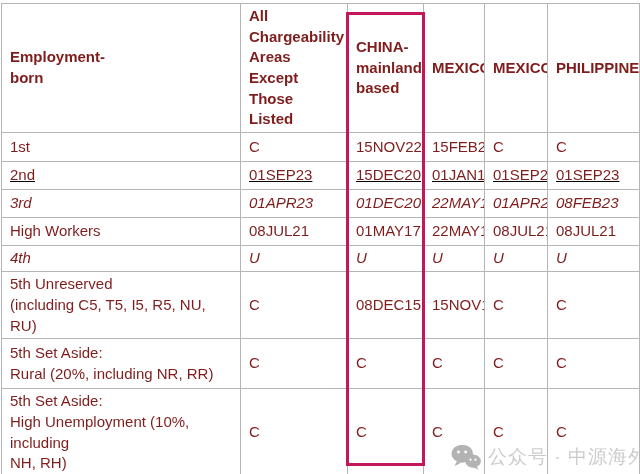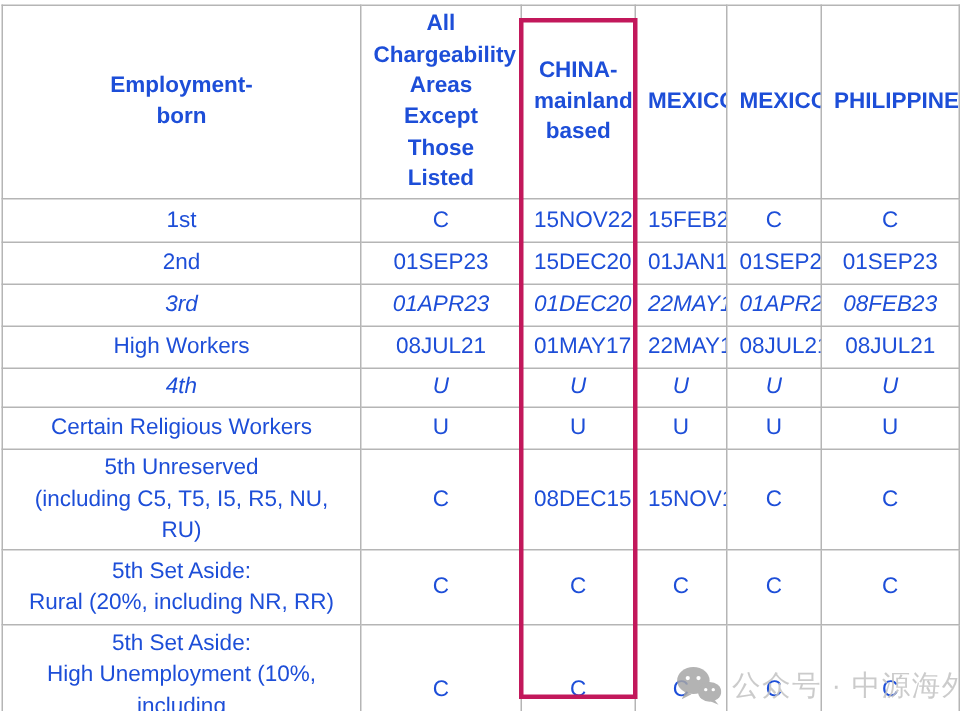--- a/index.html
+++ b/index.html
@@ -18,37 +18,37 @@
     left: 1px;
     width: 638px;
     border-collapse: collapse;
     table-layout: fixed;
   }
   .bulletin th, .bulletin td {
     border: 1px solid #b5b5b5;
     padding: 2px 8px;
     font-size: 15px;
     line-height: 1.38;
-    color: #1d4ed8;
-    text-align: center;
+    color: #7f1d1d;
+    text-align: left;
     vertical-align: middle;
     white-space: pre-line;
     overflow: hidden;
   }
   .bulletin th { font-weight: bold; }
   
   .c0 { width: 239px; }
   .c1 { width: 107px; }
   .c2 { width: 76px; }
   .c3 { width: 61px; }
   .c4 { width: 63px; }
   .c5 { width: 92px; }
   
   .hdr  { height: 87px; }
-  .r0 { height: 29px; } .r1 { height: 28px; } .r2 { height: 28px; font-style: italic; }
+  .r0 { height: 29px; } .r1 { height: 28px; text-decoration: underline; } .r2 { height: 28px; font-style: italic; }
   .r3 { height: 28px; } .r4 { height: 26px; font-style: italic; } .r5 { height: 28px; }
   .r6 { height: 53px; } .r7 { height: 50px; } .r8 { height: 67px; }
   .china-highlight {
     position: absolute;
     left: 346px;
     top: 12px;
     width: 79px;
     height: 454px;
     border: 3px solid #c2185b;
     pointer-events: none;
@@ -135,28 +135,20 @@
       <td>08JUL21</td>
     </tr>
     <tr class="r4">
       <td>4th</td>
       <td>U</td>
       <td>U</td>
       <td>U</td>
       <td>U</td>
       <td>U</td>
     </tr>
-    <tr class="r5">
-      <td>Certain Religious Workers</td>
-      <td>U</td>
-      <td>U</td>
-      <td>U</td>
-      <td>U</td>
-      <td>U</td>
-    </tr>
     <tr class="r6">
       <td>5th Unreserved
 (including C5, T5, I5, R5, NU, RU)</td>
       <td>C</td>
       <td>08DEC15</td>
       <td>15NOV19</td>
       <td>C</td>
       <td>C</td>
     </tr>
     <tr class="r7">

